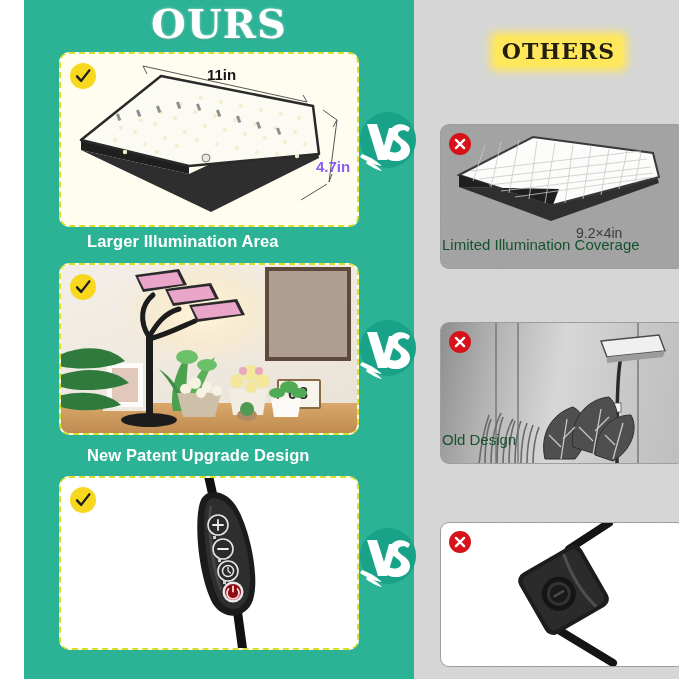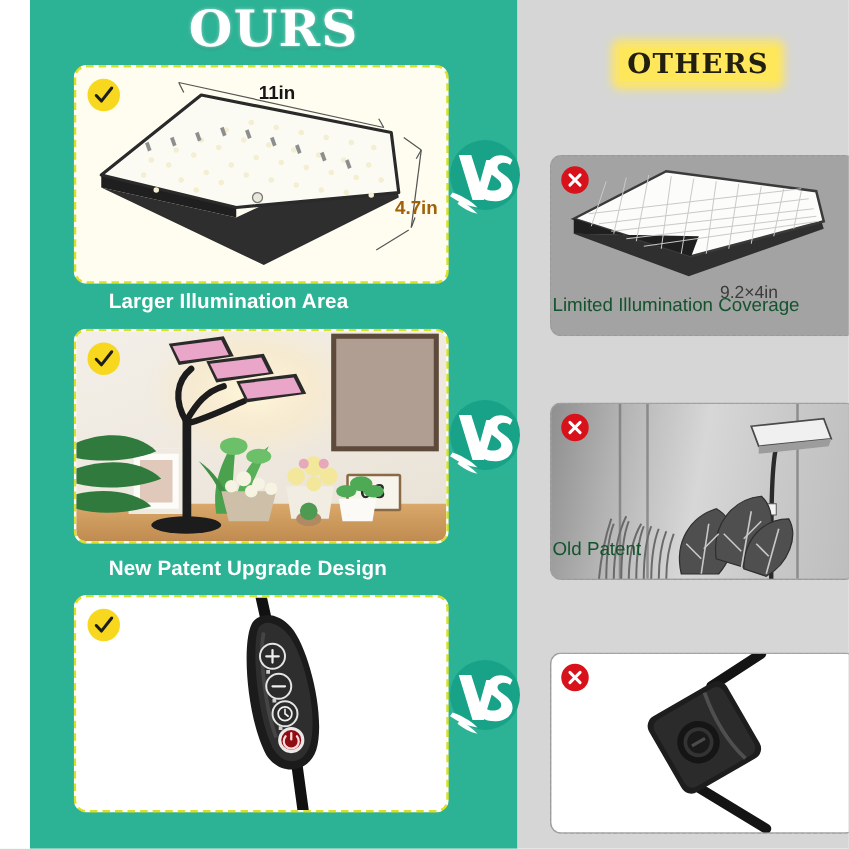--- a/index.html
+++ b/index.html
@@ -246,21 +246,21 @@
               <rect x="116" y="48" width="3" height="7" transform="rotate(-20 117 51)"></rect>
               <rect x="136" y="50" width="3" height="7" transform="rotate(-20 137 53)"></rect>
               <rect x="156" y="56" width="3" height="7" transform="rotate(-20 157 59)"></rect>
               <rect x="176" y="62" width="3" height="7" transform="rotate(-20 177 65)"></rect>
               <rect x="196" y="68" width="3" height="7" transform="rotate(-20 197 71)"></rect>
               <rect x="216" y="74" width="3" height="7" transform="rotate(-20 217 77)"></rect>
             </g>
             <circle cx="145" cy="104" r="4" fill="#e9e7d8" stroke="#777" stroke-width="1"></circle>
           </svg>
           <div style="position:absolute;left:146px;top:12px;font-size:15px;font-weight:bold;color:#161616;">11in</div>
-          <div style="position:absolute;left:255px;top:104px;font-size:15px;font-weight:bold;color:#a16207;">4.7in</div>
+          <div style="position:absolute;left:255px;top:104px;font-size:15px;font-weight:bold;color:#8b5cf6;">4.7in</div>
         </div>
       </div>
       <div class="badge-check">
         <svg width="18" height="18" viewBox="0 0 24 24">
           <path d="M4 12.5 L9.5 18.5 L20.5 4.5" stroke="#1d1d1d" stroke-width="3.2" fill="none" stroke-linecap="round" stroke-linejoin="round"></path>
         </svg>
       </div>
     </div>
     <div class="ocard-label" style="top:232px;">Larger Illumination Area</div>
 
@@ -485,21 +485,21 @@
             </g>
           </svg>
         </div>
       </div>
       <div class="badge-x">
         <svg width="14" height="14" viewBox="0 0 24 24">
           <path d="M5,5 L19,19 M19,5 L5,19" stroke="#ffffff" stroke-width="4" stroke-linecap="round"></path>
         </svg>
       </div>
     </div>
-    <div class="xcard-label" style="top:431px;">Old Patent</div>
+    <div class="xcard-label" style="top:431px;">Old Design</div>
 
     <div class="xcard" style="top:478px; height:145px;">
       <div class="clip">
         <div class="sw-scene">
           <svg viewBox="0 0 245 145" width="245" height="145" style="position:absolute;left:0;top:0;">
             <path d="M168,0 L128,26" stroke="#141414" stroke-width="8" stroke-linecap="round"></path>
             <path d="M116,106 L172,140" stroke="#141414" stroke-width="8" stroke-linecap="round"></path>
             <g transform="rotate(-30 122 66)">
               <rect x="86" y="32" width="72" height="70" rx="9" fill="#1d1d1d"></rect>
               <rect x="90" y="36" width="64" height="62" rx="7" fill="#2b2b2b"></rect>

